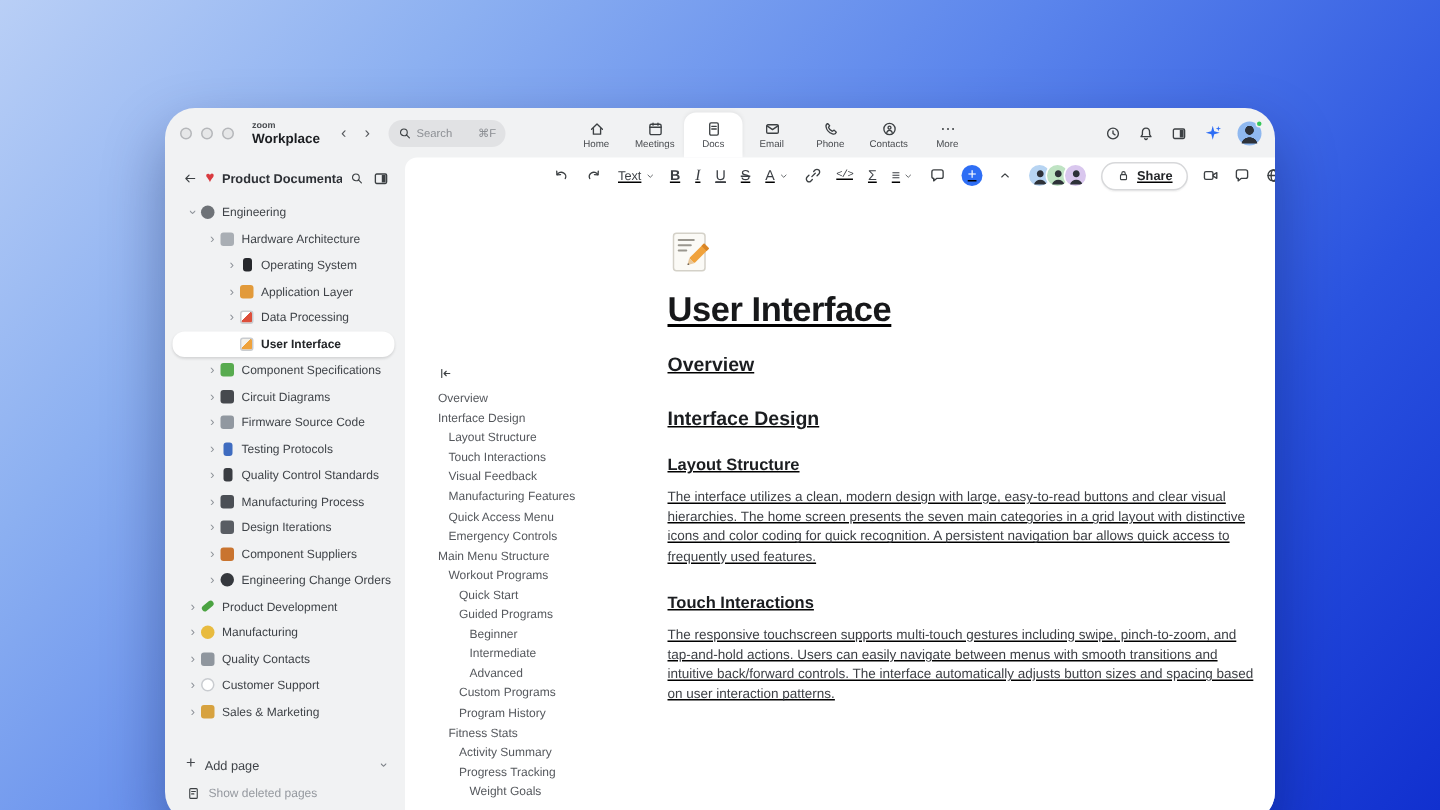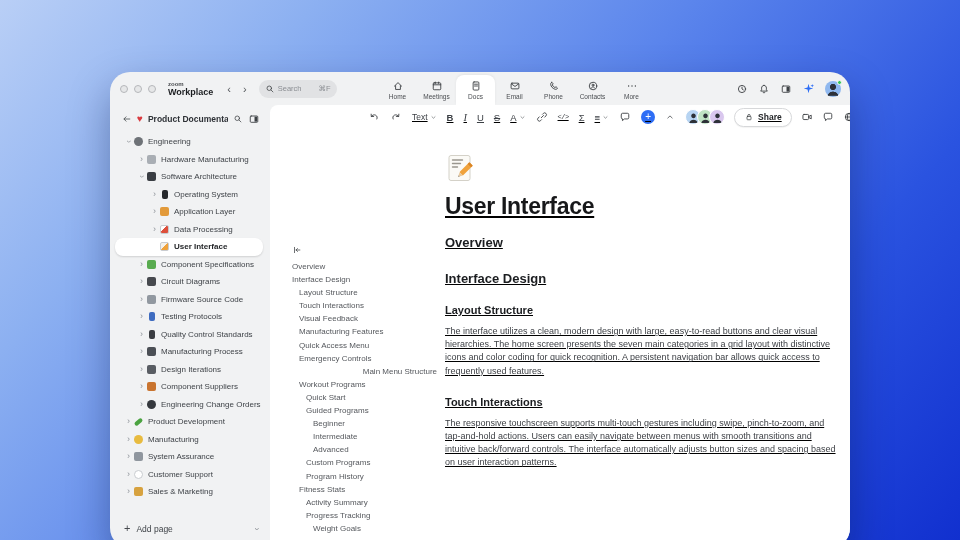--- a/index.html
+++ b/index.html
@@ -253,26 +253,21 @@
       </div>
       <div class="tree" id="tree">
           <div class="trow" style="padding-left: 14px;">
             <span class="chev down">›</span>
             <span class="chip circle" style="background: rgb(110, 114, 119);"></span>
             <span class="tlab">Engineering</span>
           </div>
           <div class="trow" style="padding-left: 27px;">
             <span class="chev">›</span>
             <span class="chip square" style="background: rgb(169, 174, 180);"></span>
-            <span class="tlab">Hardware Manufacturing</span>
-          </div>
-          <div class="trow" style="padding-left: 27px;">
-            <span class="chev down">›</span>
-            <span class="chip square" style="background: rgb(58, 62, 67);"></span>
-            <span class="tlab">Software Architecture</span>
+            <span class="tlab">Hardware Architecture</span>
           </div>
           <div class="trow" style="padding-left: 40px;">
             <span class="chev">›</span>
             <span class="chip tall" style="background: rgb(38, 40, 44);"></span>
             <span class="tlab">Operating System</span>
           </div>
           <div class="trow" style="padding-left: 40px;">
             <span class="chev">›</span>
             <span class="chip square" style="background: rgb(226, 154, 58);"></span>
             <span class="tlab">Application Layer</span>
@@ -338,38 +333,47 @@
             <span class="tlab">Product Development</span>
           </div>
           <div class="trow" style="padding-left: 14px;">
             <span class="chev">›</span>
             <span class="chip circle" style="background: rgb(232, 187, 63);"></span>
             <span class="tlab">Manufacturing</span>
           </div>
           <div class="trow" style="padding-left: 14px;">
             <span class="chev">›</span>
             <span class="chip square" style="background: rgb(143, 150, 158);"></span>
-            <span class="tlab">System Assurance</span>
+            <span class="tlab">Quality Contacts</span>
           </div>
           <div class="trow" style="padding-left: 14px;">
             <span class="chev">›</span>
             <span class="chip circle bordered" style="background: rgb(255, 255, 255);"></span>
             <span class="tlab">Customer Support</span>
           </div>
           <div class="trow" style="padding-left: 14px;">
             <span class="chev">›</span>
             <span class="chip square" style="background: rgb(215, 162, 63);"></span>
             <span class="tlab">Sales &amp; Marketing</span>
           </div>
         </div>
       <div class="sb-footer">
         <div class="frow">
           <span class="plus">+</span>
           <span>Add page</span>
           <span class="endchev">›</span>
+        </div>
+        <div class="frow deleted">
+          <span class="icn">
+              <svg width="10" height="10" viewBox="0 0 16 16" fill="none" stroke="#3c4043" stroke-width="1.2" stroke-linecap="round" stroke-linejoin="round">
+                <rect x="4" y="2.8" width="8" height="10.4" rx="1"></rect>
+                <path d="M6 5.8h4M6 8.4h2.4"></path>
+              </svg>
+            </span>
+          <span>Show deleted pages</span>
         </div>
       </div>
     </div>
 
     <div class="content">
 
       <div class="doc-toolbar">
         <span class="icn">
             <svg width="12" height="12" viewBox="0 0 16 16" fill="none" stroke="#3c4043" stroke-width="1.2" stroke-linecap="round" stroke-linejoin="round">
               <path d="M4.2 4.2l.2 3.2 3.2-.2"></path>
@@ -505,21 +509,21 @@
             </div>
           <div id="outline">
               <div class="o-item" style="padding-left: 0px;">Overview</div>
               <div class="o-item" style="padding-left: 0px;">Interface Design</div>
               <div class="o-item" style="padding-left: 7px;">Layout Structure</div>
               <div class="o-item" style="padding-left: 7px;">Touch Interactions</div>
               <div class="o-item" style="padding-left: 7px;">Visual Feedback</div>
               <div class="o-item" style="padding-left: 7px;">Manufacturing Features</div>
               <div class="o-item" style="padding-left: 7px;">Quick Access Menu</div>
               <div class="o-item" style="padding-left: 7px;">Emergency Controls</div>
-              <div class="o-item" style="padding-left: 0px; text-align: right;">Main Menu Structure</div>
+              <div class="o-item" style="padding-left: 0px;">Main Menu Structure</div>
               <div class="o-item" style="padding-left: 7px;">Workout Programs</div>
               <div class="o-item" style="padding-left: 14px;">Quick Start</div>
               <div class="o-item" style="padding-left: 14px;">Guided Programs</div>
               <div class="o-item" style="padding-left: 21px;">Beginner</div>
               <div class="o-item" style="padding-left: 21px;">Intermediate</div>
               <div class="o-item" style="padding-left: 21px;">Advanced</div>
               <div class="o-item" style="padding-left: 14px;">Custom Programs</div>
               <div class="o-item" style="padding-left: 14px;">Program History</div>
               <div class="o-item" style="padding-left: 7px;">Fitness Stats</div>
               <div class="o-item" style="padding-left: 14px;">Activity Summary</div>

